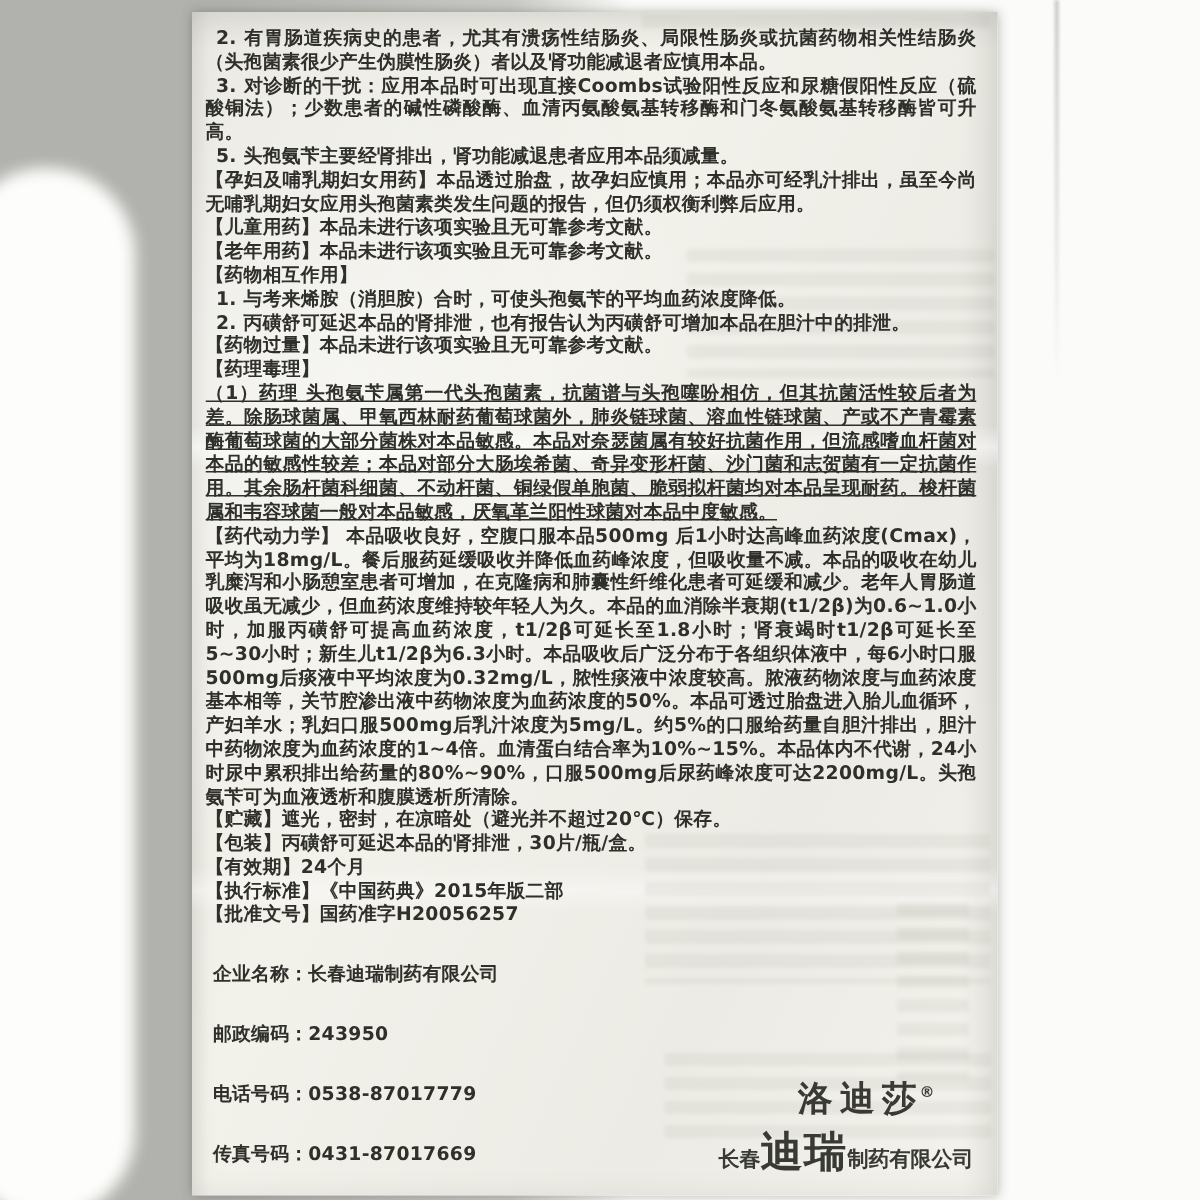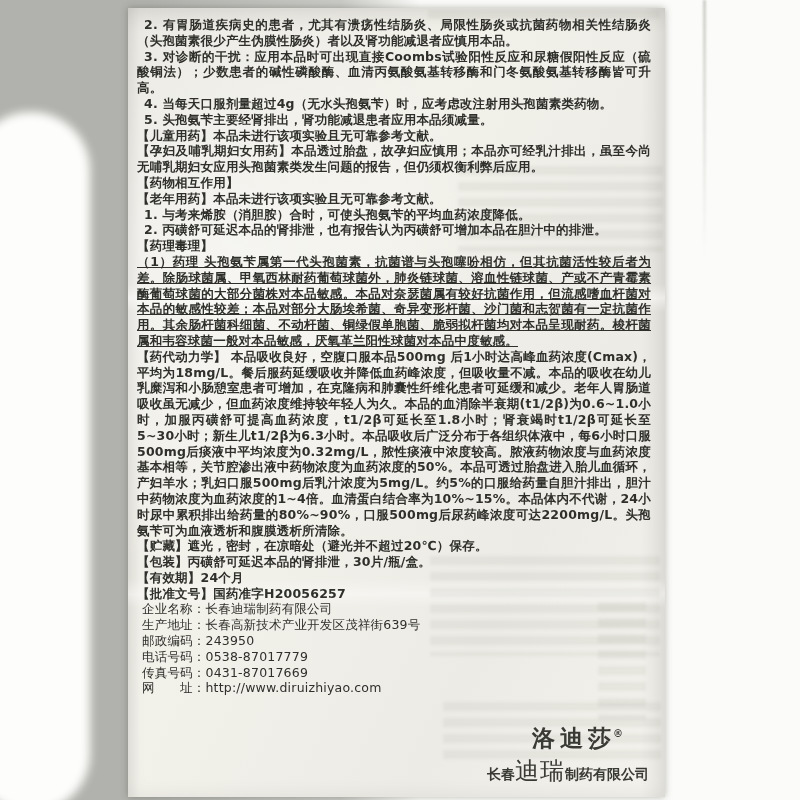--- a/index.html
+++ b/index.html
@@ -42,72 +42,72 @@
   .ghost.g5{left:315px;top:694px;width:218px;height:58px;}
   .body-text{
     position:absolute;left:9px;right:14px;top:9px;bottom:4px;overflow:hidden;
     color:#2f2f2b;font-size:12.5px;line-height:15.8px;letter-spacing:.2px;
     font-weight:600;text-align:justify;
   }
   .para{margin:0;}
   .para--numbered{text-indent:7px;}
   .para--section{font-weight:700;}
   .para--plain{text-indent:0;text-decoration:underline;}
-  .para--contact{text-indent:5px;font-weight:400;}
+  .para--contact{text-indent:5px;font-weight:700;margin-top:24px;}
   .logo{
     position:absolute;right:16px;bottom:10px;text-align:right;color:#3a3a35;
   }
   .brand-line{
     font-size:23px;font-weight:700;letter-spacing:5px;
     padding-right:26px;white-space:nowrap;
   }
   .brand-line .reg{
     font-size:10px;vertical-align:super;letter-spacing:0;margin-left:-3px;
   }
   .company-line{
     margin-top:1px;white-space:nowrap;font-weight:700;font-size:14px;
   }
-  .company-line .big{font-size:24px;font-weight:400;letter-spacing:1px;}
+  .company-line .big{font-size:28px;font-weight:700;letter-spacing:1px;}
 </style>
 </head>
 <body>
 
 <div class="bg-highlight"></div>
 <div class="bg-crease"></div>
 
 <div class="paper">
   <div class="paper-shading"></div>
 
   <div class="ghost g1"></div>
   <div class="ghost g2"></div>
   <div class="ghost g3"></div>
   <div class="ghost g4"></div>
   <div class="ghost g5"></div>
 
   <div class="body-text">
 
   <p class="para para--numbered">2. 有胃肠道疾病史的患者，尤其有溃疡性结肠炎、局限性肠炎或抗菌药物相关性结肠炎（头孢菌素很少产生伪膜性肠炎）者以及肾功能减退者应慎用本品。</p>
       <p class="para para--numbered">3. 对诊断的干扰：应用本品时可出现直接Coombs试验阳性反应和尿糖假阳性反应（硫酸铜法）；少数患者的碱性磷酸酶、血清丙氨酸氨基转移酶和门冬氨酸氨基转移酶皆可升高。</p>
-      <p class="para para--numbered">4. 当每天口服剂量超过4g（无水头孢氨苄）时，应考虑改注射用头孢菌素类药物。</p>
       <p class="para para--numbered">5. 头孢氨苄主要经肾排出，肾功能减退患者应用本品须减量。</p>
+      <p class="para para--section">【孕妇及哺乳期妇女用药】本品透过胎盘，故孕妇应慎用；本品亦可经乳汁排出，虽至今尚无哺乳期妇女应用头孢菌素类发生问题的报告，但仍须权衡利弊后应用。</p>
       <p class="para para--section">【儿童用药】本品未进行该项实验且无可靠参考文献。</p>
-      <p class="para para--section">【孕妇及哺乳期妇女用药】本品透过胎盘，故孕妇应慎用；本品亦可经乳汁排出，虽至今尚无哺乳期妇女应用头孢菌素类发生问题的报告，但仍须权衡利弊后应用。</p>
+      <p class="para para--section">【老年用药】本品未进行该项实验且无可靠参考文献。</p>
       <p class="para para--section">【药物相互作用】</p>
-      <p class="para para--section">【老年用药】本品未进行该项实验且无可靠参考文献。</p>
       <p class="para para--numbered">1. 与考来烯胺（消胆胺）合时，可使头孢氨苄的平均血药浓度降低。</p>
       <p class="para para--numbered">2. 丙磺舒可延迟本品的肾排泄，也有报告认为丙磺舒可增加本品在胆汁中的排泄。</p>
+      <p class="para para--section">【药物过量】本品未进行该项实验且无可靠参考文献。</p>
       <p class="para para--section">【药理毒理】</p>
       <p class="para para--plain">（1）药理  头孢氨苄属第一代头孢菌素，抗菌谱与头孢噻吩相仿，但其抗菌活性较后者为差。除肠球菌属、甲氧西林耐药葡萄球菌外，肺炎链球菌、溶血性链球菌、产或不产青霉素酶葡萄球菌的大部分菌株对本品敏感。本品对奈瑟菌属有较好抗菌作用，但流感嗜血杆菌对本品的敏感性较差；本品对部分大肠埃希菌、奇异变形杆菌、沙门菌和志贺菌有一定抗菌作用。其余肠杆菌科细菌、不动杆菌、铜绿假单胞菌、脆弱拟杆菌均对本品呈现耐药。梭杆菌属和韦容球菌一般对本品敏感，厌氧革兰阳性球菌对本品中度敏感。</p>
       <p class="para para--section">【药代动力学】 本品吸收良好，空腹口服本品500mg 后1小时达高峰血药浓度(Cmax)，平均为18mg/L。餐后服药延缓吸收并降低血药峰浓度，但吸收量不减。本品的吸收在幼儿乳糜泻和小肠憩室患者可增加，在克隆病和肺囊性纤维化患者可延缓和减少。老年人胃肠道吸收虽无减少，但血药浓度维持较年轻人为久。本品的血消除半衰期(t1/2β)为0.6~1.0小时，加服丙磺舒可提高血药浓度，t1/2β可延长至1.8小时；肾衰竭时t1/2β可延长至5~30小时；新生儿t1/2β为6.3小时。本品吸收后广泛分布于各组织体液中，每6小时口服500mg后痰液中平均浓度为0.32mg/L，脓性痰液中浓度较高。脓液药物浓度与血药浓度基本相等，关节腔渗出液中药物浓度为血药浓度的50%。本品可透过胎盘进入胎儿血循环，产妇羊水；乳妇口服500mg后乳汁浓度为5mg/L。约5%的口服给药量自胆汁排出，胆汁中药物浓度为血药浓度的1~4倍。血清蛋白结合率为10%~15%。本品体内不代谢，24小时尿中累积排出给药量的80%~90%，口服500mg后尿药峰浓度可达2200mg/L。头孢氨苄可为血液透析和腹膜透析所清除。</p>
       <p class="para para--section">【贮藏】遮光，密封，在凉暗处（避光并不超过20℃）保存。</p>
       <p class="para para--section">【包装】丙磺舒可延迟本品的肾排泄，30片/瓶/盒。</p>
       <p class="para para--section">【有效期】24个月</p>
+      <p class="para para--section">【执行标准】《中国药典》2015年版二部</p>
       <p class="para para--section">【批准文号】国药准字H20056257</p>
       <p class="para para--contact">企业名称：长春迪瑞制药有限公司</p>
-      <p class="para para--contact">生产地址：长春高新技术产业开发区茂祥街639号</p>
       <p class="para para--contact">邮政编码：243950</p>
       <p class="para para--contact">电话号码：0538-87017779</p>
       <p class="para para--contact">传真号码：0431-87017669</p>
       <p class="para para--contact">网　　址：http://www.diruizhiyao.com</p>
     </div>
 
   <div class="logo">
     <div class="brand-line">
       <span>洛迪莎</span><span class="reg">®</span>
     </div>

